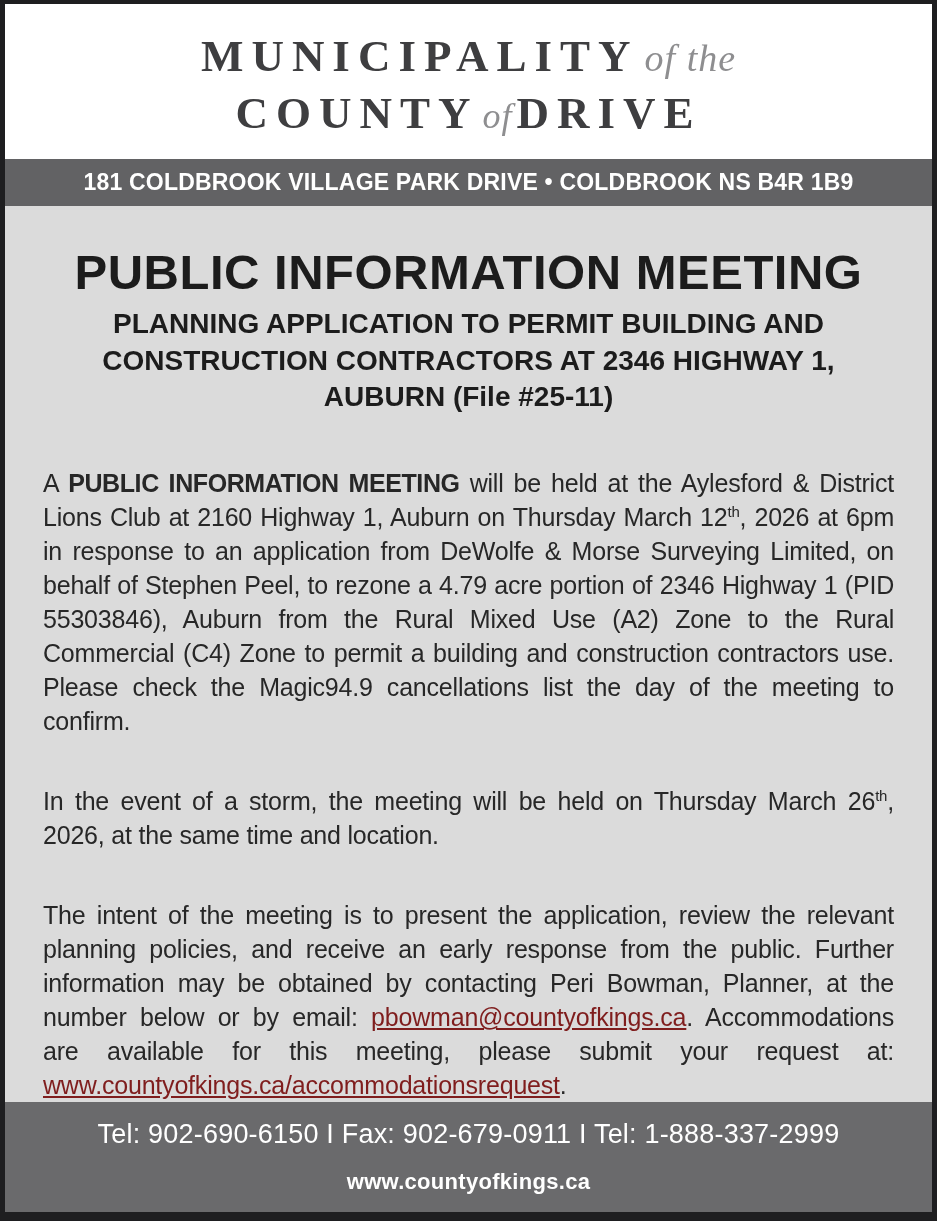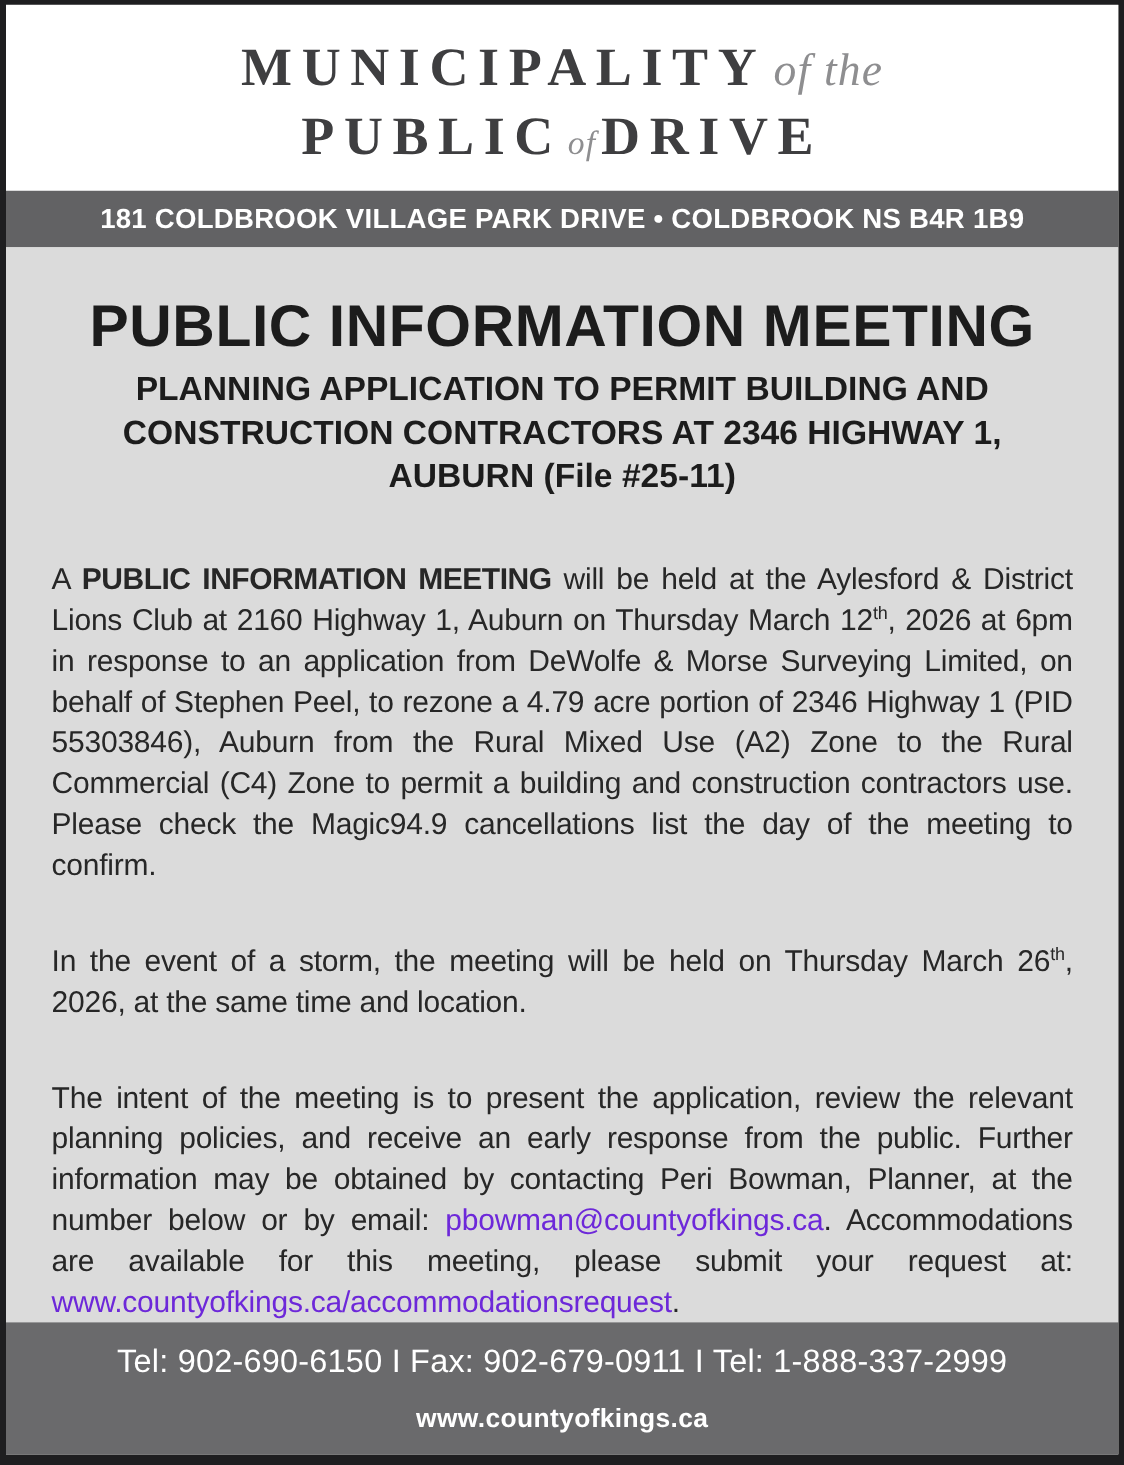--- a/index.html
+++ b/index.html
@@ -48,21 +48,21 @@
     letter-spacing: 1px;
     font-size: 38px;
     margin-left: 6px;
   }
   .logo-line .of-mid {
     font-family: "Liberation Serif", serif;
     font-style: italic;
     font-weight: 400;
     color: #8e8e90;
     letter-spacing: 1px;
-    font-size: 28px;
+    font-size: 36px;
     margin: 0 4px;
   }
 
   
   .address-bar {
     background: #626264;
     height: 48px;
     display: flex;
     align-items: center;
     justify-content: center;
@@ -103,21 +103,22 @@
     margin-top: 46px;
     font-size: 25px;
     line-height: 34px;
     text-align: justify;
     letter-spacing: -0.2px;
   }
   .para.first { margin-top: 50px; }
   .para b { letter-spacing: -0.4px; }
   .para sup { font-size: 15px; line-height: 0; vertical-align: super; }
   a.doc-link {
-    color: #6d28d9;
+    color: #7f1d1d;
+    text-decoration: underline;
     cursor: pointer;
   }
 
   
   .footer-band {
     background: #6a6a6c;
     height: 112px;
     display: flex;
     flex-direction: column;
     align-items: center;
@@ -141,21 +142,21 @@
 </head>
 <body>
 
 <div class="page">
 
   <div class="logo-band">
     <div class="logo-line">
       <span>MUNICIPALITY</span><span class="ofthe">of the</span>
     </div>
     <div class="logo-line">
-      <span>PUBLIC</span><span class="of-mid">of</span><span>DRIVE</span>
+      <span>COUNTY</span><span class="of-mid">of</span><span>DRIVE</span>
     </div>
   </div>
 
   <div class="address-bar">
     <span>181 COLDBROOK VILLAGE PARK DRIVE • COLDBROOK NS B4R 1B9</span>
   </div>
 
   <div class="content">
 
     <div class="main-title">PUBLIC INFORMATION MEETING</div>

